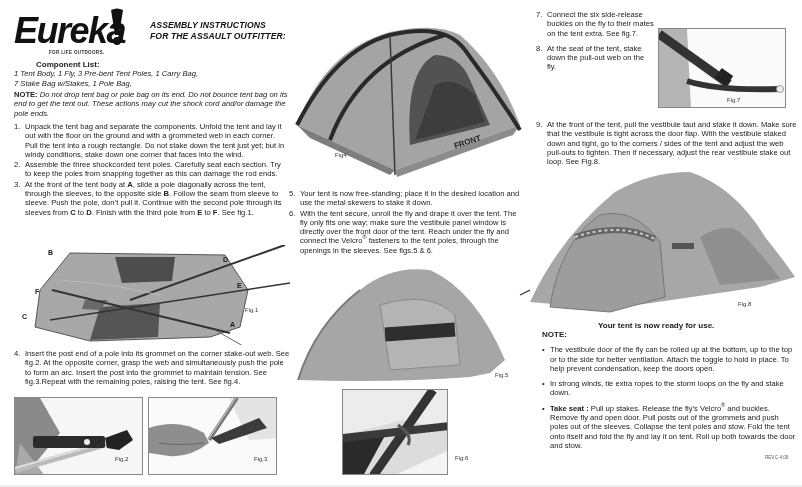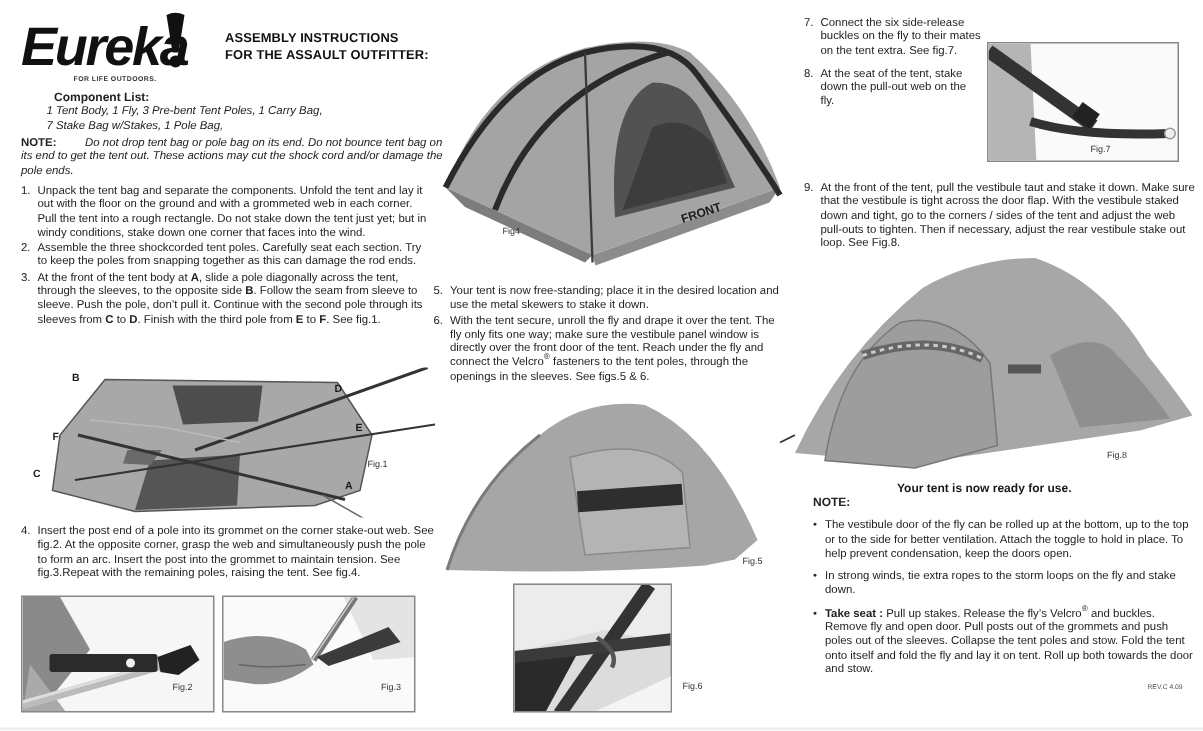--- a/index.html
+++ b/index.html
@@ -1,28 +1,28 @@
 <!DOCTYPE html>
 <html><head>
 <meta charset="utf-8">
 <style>
   * { box-sizing: border-box; margin: 0; padding: 0; }
   html, body { width: 802px; height: 487px; background: #ffffff; overflow: hidden; }
   body { position: relative; font-family: "Liberation Sans", sans-serif; color: #1a1a1a; }
   .abs { position: absolute; }
   .txt { font-size: 7.6px; line-height: 9.3px; color: #222; }
-  .it { font-style: italic; margin-left: 17px; }
+  .it { font-style: italic; }
   .b { font-weight: bold; }
   ol.steps { list-style: none; }
   ol.steps li { position: relative; padding-left: 11px; margin-bottom: 1px; }
   ol.steps li .num { position: absolute; left: 0; top: 0; }
   .fig-label { font-size: 6px; color: #333; position: absolute; }
   .photo { position: absolute; border: 1px solid #888; background: #f3f3f3; overflow: hidden; }
   .logo-word { font-family: "Liberation Sans", sans-serif; font-weight: bold; font-style: italic; font-size: 36px; letter-spacing: -1.5px; color: #111; }
-  .header-title { font-family: "Liberation Sans", sans-serif; font-weight: bold; font-size: 8.6px; line-height: 11px; color: #111; letter-spacing: 0.1px; }
+  .header-title { font-family: "Liberation Sans", sans-serif; font-weight: bold; font-size: 8.6px; line-height: 11px; color: #111; letter-spacing: 0.1px; font-style: italic; }
   ul.notes { list-style: none; }
   ul.notes li { position: relative; padding-left: 8px; margin-bottom: 6px; }
   ul.notes li::before { content: "•"; position: absolute; left: 0; top: 0; }
   sup { font-size: 5.5px; line-height: 0; }
   .bottom-rule { position: absolute; left: 0; right: 0; bottom: 0; height: 2px; background: #eee; }
 </style>
 </head>
 <body>
 
 <div class="abs" style="left:14px; top:6px; width:115px; height:48px;">

